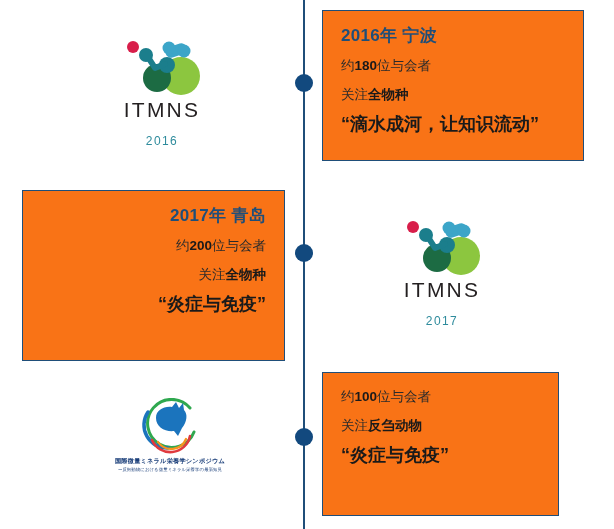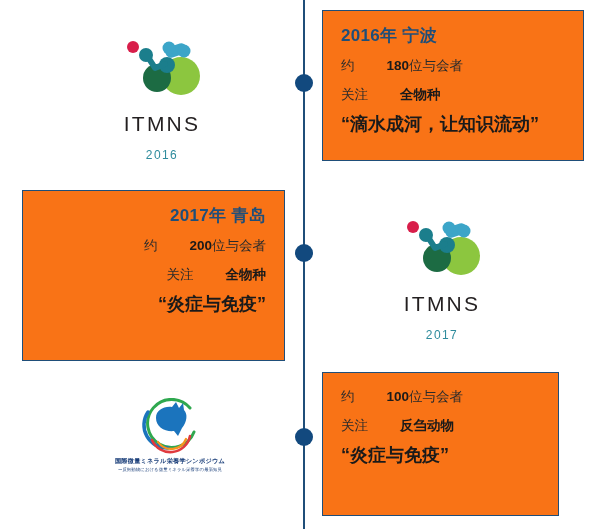--- a/index.html
+++ b/index.html
@@ -31,34 +31,34 @@
   #card-2018{left:322px;top:372px;width:237px;height:144px;}
 
   .card-title{
     color:#1F4E79;font-weight:bold;font-size:17px;line-height:22px;
     margin:0 0 9px 0;letter-spacing:.3px;
   }
   .card-line{
     color:#2b2b2b;font-size:13.5px;line-height:20px;margin:0 0 9px 0;
     white-space:nowrap;
   }
-  .card-line b{font-weight:bold;color:#1a1a1a;margin-left:32px;}
+  .card-line b{font-weight:bold;color:#1a1a1a;}
   .card-quote{
     color:#1a1a1a;font-size:18px;line-height:20px;margin:0;font-weight:bold;
     white-space:nowrap;
   }
 
   
   .itmns-logo{position:absolute;text-align:center;}
   #logo-2016{left:108px;top:38px;width:108px;}
   #logo-2017{left:388px;top:218px;width:108px;}
   .itmns-mark{width:82px;height:58px;margin:0 auto;display:block;}
   .itmns-word{
     font-size:21px;letter-spacing:2.2px;color:#231f20;font-weight:500;
-    margin-top:16px;font-family:"Liberation Sans",sans-serif;
+    margin-top:2px;font-family:"Liberation Sans",sans-serif;
   }
   .itmns-year{
     font-size:12px;letter-spacing:1.4px;color:#2e8b9c;margin-top:12px;
   }
 
   
   #logo-jp{position:absolute;left:100px;top:398px;width:140px;text-align:center;}
   .jp-mark{width:64px;height:56px;display:block;margin:0 auto;}
   .jp-title{
     font-size:6.2px;font-weight:bold;color:#1b3f7a;letter-spacing:.2px;

